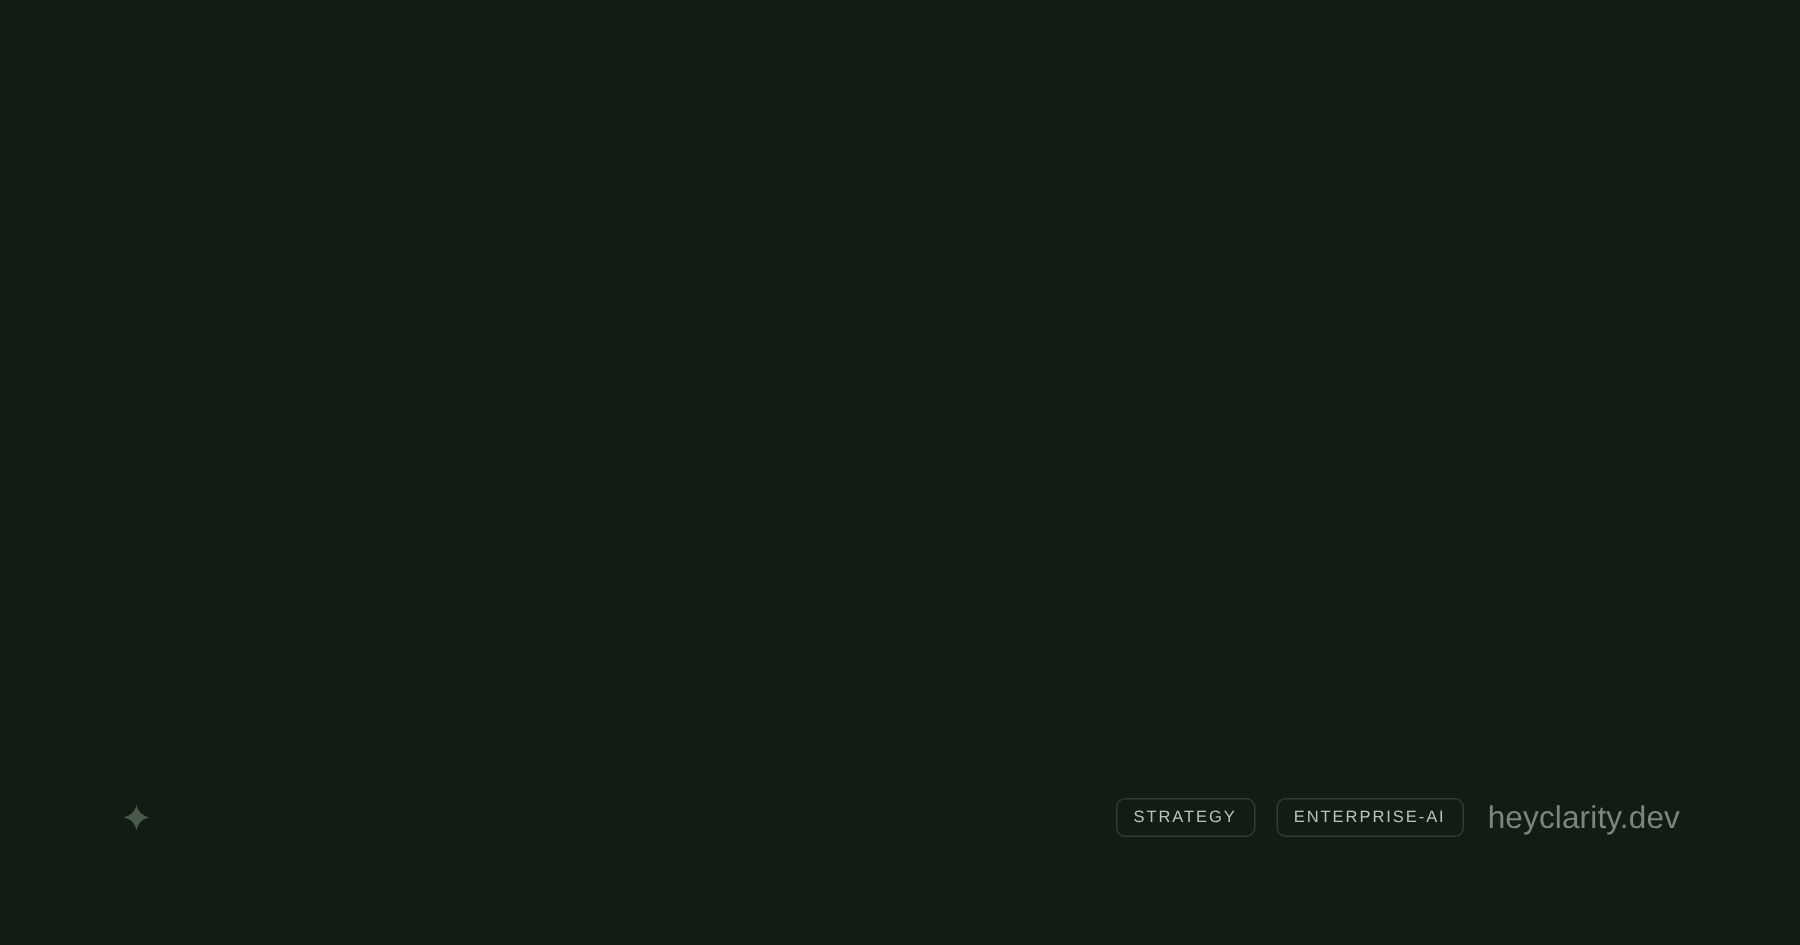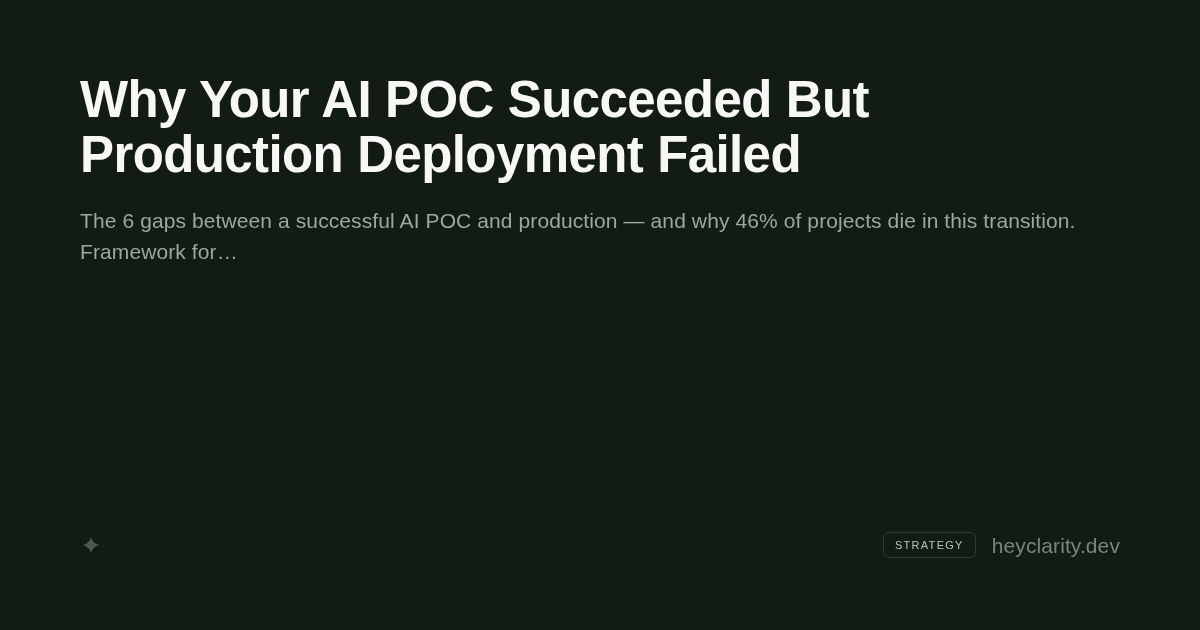--- a/index.html
+++ b/index.html
@@ -112,35 +112,32 @@
     letter-spacing: 0.1px;
     color: #79877a;
     white-space: nowrap;
   }
 </style>
 </head>
 <body>
 
 <div class="card">
 
-  <div class="content">
-    <h1 class="title">Why Your AI POC Succeeded But Production Deployment Failed</h1>
-    <p class="subtitle">The 6 gaps between a successful AI POC and production — and why 46% of projects die in this transition. Framework for…</p>
-  </div>
 
   <div class="footer">
 
     <div class="brand-mark">
       <svg width="18" height="18" viewBox="0 0 24 24" aria-hidden="true">
         <path d="M12 0.5 C13.1 6.6 17.4 10.9 23.5 12 C17.4 13.1 13.1 17.4 12 23.5 C10.9 17.4 6.6 13.1 0.5 12 C6.6 10.9 10.9 6.6 12 0.5 Z" fill="#4a5a4a"></path>
       </svg>
     </div>
 
     <div class="footer-right">
       <div class="tags">
         <span class="tag">STRATEGY</span>
+        <span class="tag">ENTERPRISE-AI</span>
       </div>
       <span class="site">heyclarity.dev</span>
     </div>
 
   </div>
 
 </div>
 
 </body></html>

